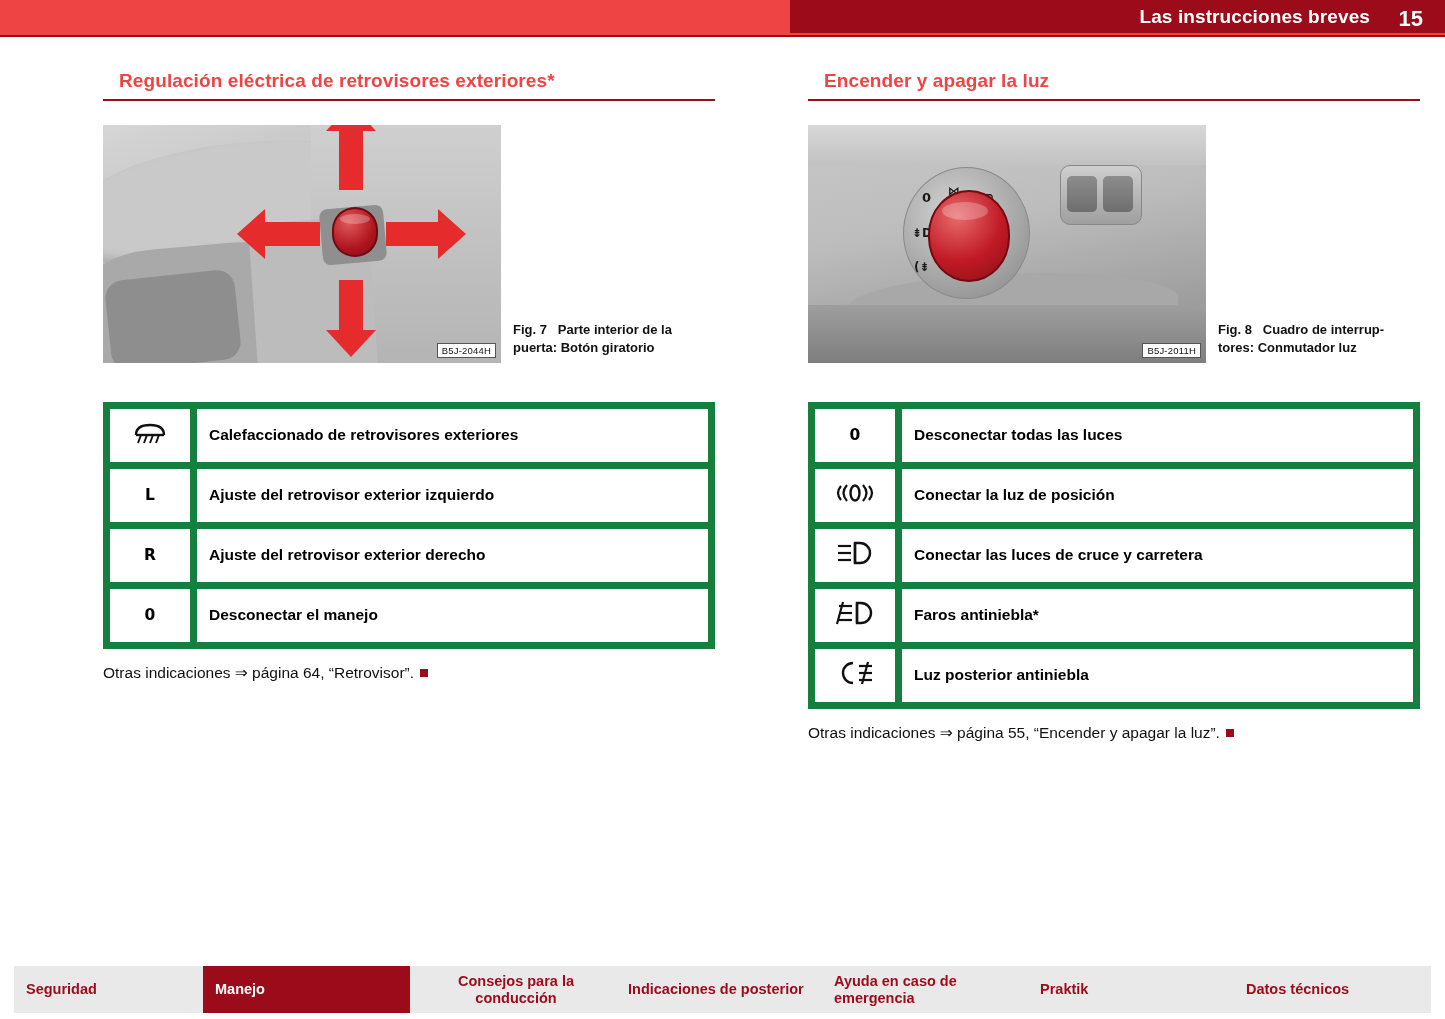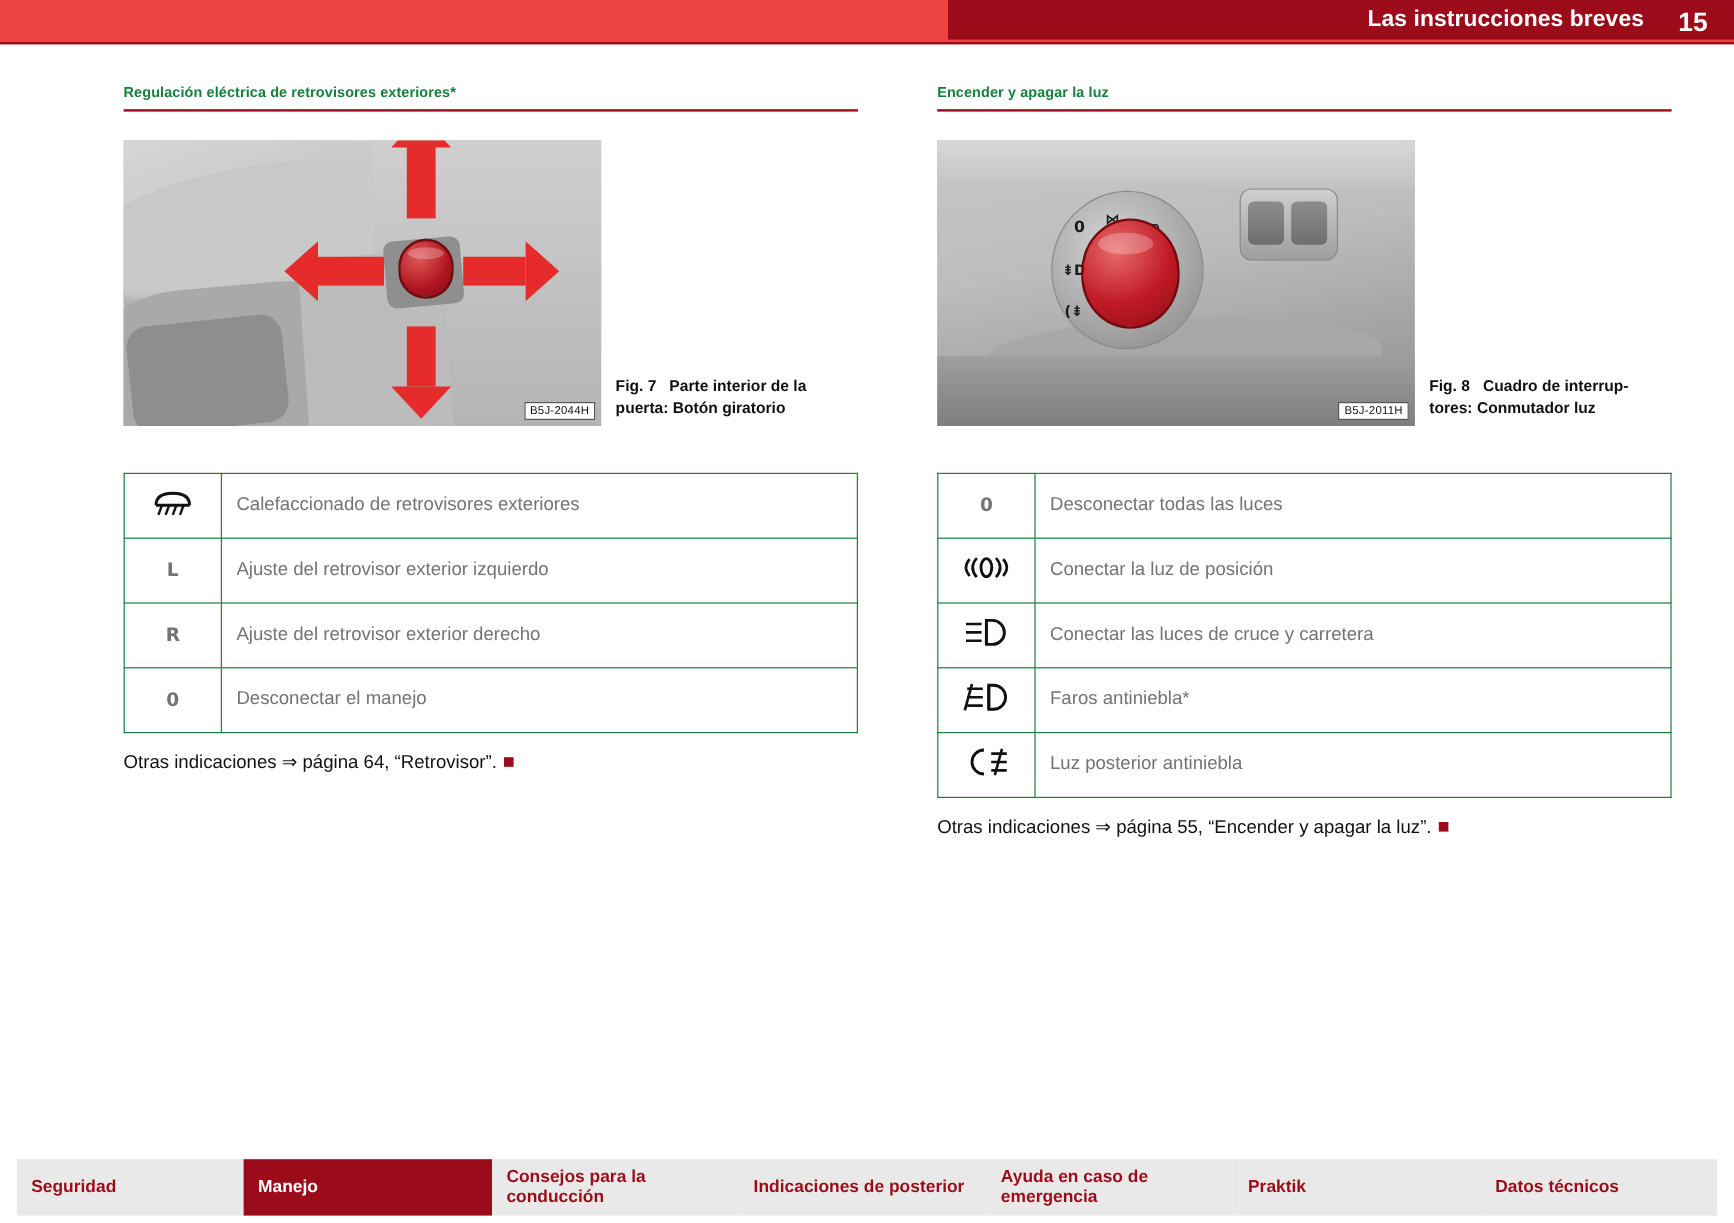--- a/index.html
+++ b/index.html
@@ -57,27 +57,27 @@
     height: 2px;
     background: #9c0b1a;
   }
 
   
   .col {
     position: absolute;
     top: 70px;
   }
   .col-left  { left: 103px; width: 612px; }
-  .col-right { left: 763px; width: 612px; padding-left: 18px; }
+  .col-right { left: 790px; width: 612px; padding-left: 18px; }
 
   .sec-title {
-    color: #15803d;
-    font-size: 12px;
-    font-weight: bold;
-    margin: 0 0 7px 0;
+    color: #ef4444;
+    font-size: 19px;
+    font-weight: bold;
+    margin: 0 0 7px 16px;
     letter-spacing: 0.1px;
   }
   .sec-rule {
     width: 100%;
     height: 1.5px;
     background: #9c0b1a;
     margin-bottom: 24px;
   }
 
   
@@ -114,25 +114,26 @@
   .fig-caption .lbl { white-space: nowrap; }
 
   
   table.sym {
     border-collapse: collapse;
     width: 612px;
     margin-top: 39px;
     table-layout: fixed;
   }
   table.sym td {
-    border: 1px solid #15803d;
+    border: 7px solid #15803d;
     height: 51px;
     vertical-align: middle;
     font-size: 15.5px;
-    color: #737373;
+    color: #000000;
+    font-weight: bold;
   }
   td.symcell {
     width: 78px;
     text-align: center;
     font-size: 23px;
     font-family: "DejaVu Sans", sans-serif;
     font-weight: bold;
   }
   td.desc { padding-left: 12px; }
 
@@ -171,21 +172,21 @@
     background: #e9e9e9;
     line-height: 1.15;
     box-sizing: border-box;
   }
   .tab.active {
     background: #9c0b1a;
     color: #ffffff;
   }
   .tab:nth-child(1) { width: 189px; }
   .tab:nth-child(2) { width: 207px; }
-  .tab:nth-child(3) { width: 206px; }
+  .tab:nth-child(3) { width: 206px; text-align: center; }
   .tab:nth-child(4) { width: 206px; }
   .tab:nth-child(5) { width: 206px; }
   .tab:nth-child(6) { width: 206px; }
   .tab:nth-child(7) { width: 197px; }
 
   
   .door-panel {
     position: absolute; inset: 0;
     background: linear-gradient(160deg, #d6d6d6 0%, #c3c3c3 35%, #b0b0b0 60%, #9a9a9a 100%);
   }

